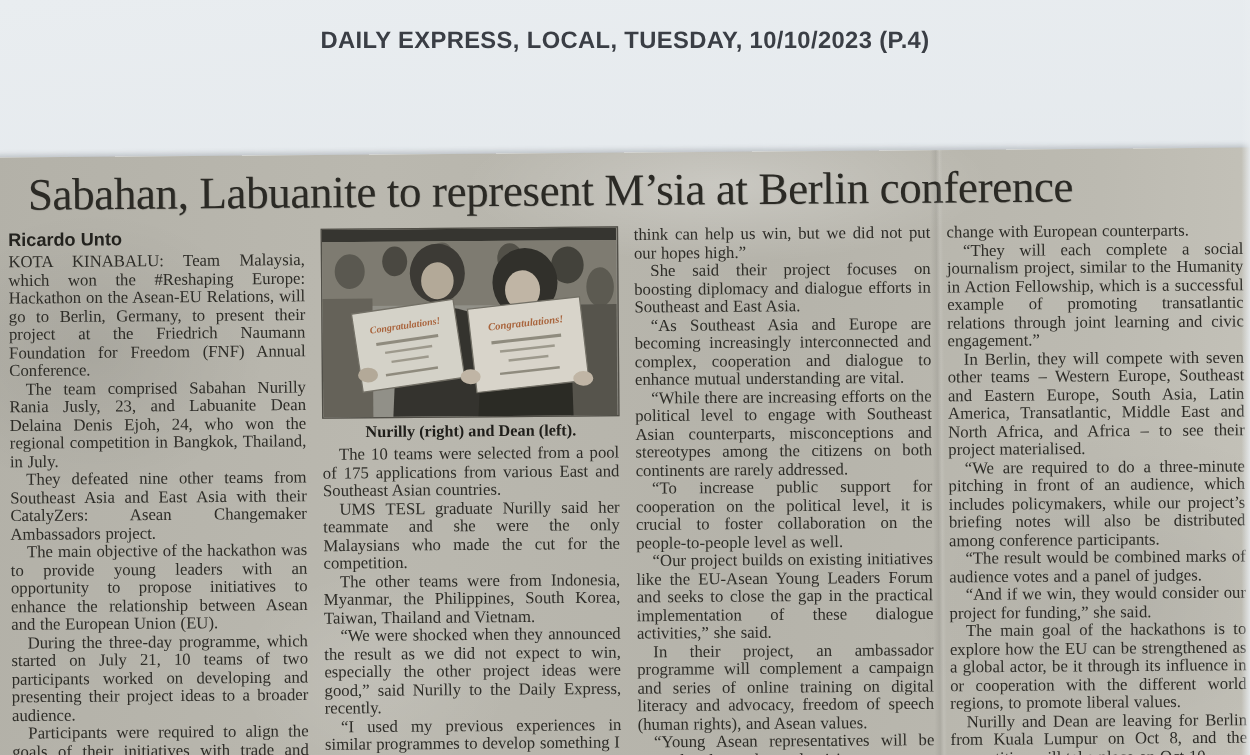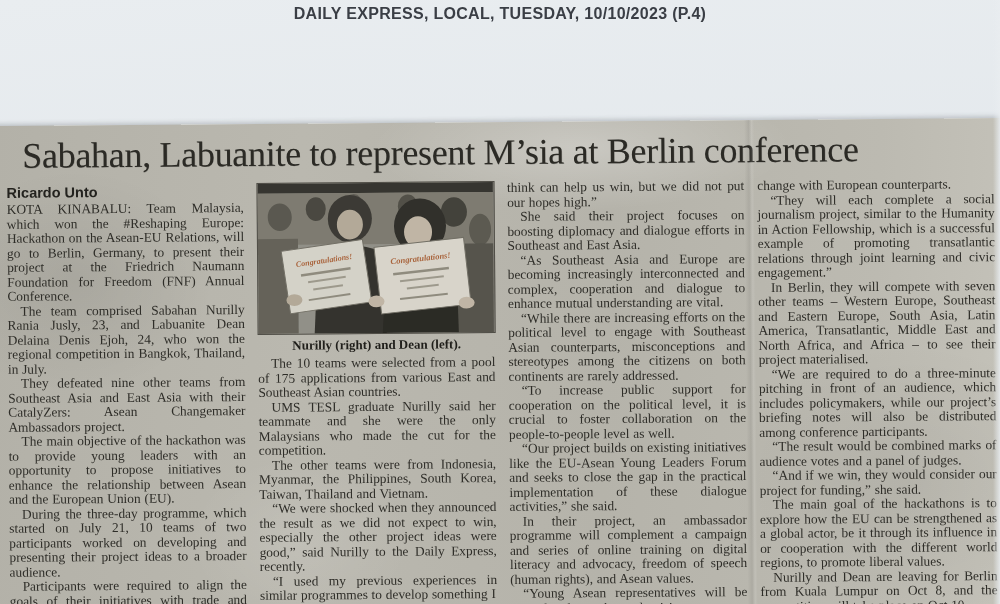--- a/index.html
+++ b/index.html
@@ -6,25 +6,25 @@
   html, body { margin: 0; padding: 0; }
   .page {
     position: relative;
     width: 1000px;
     height: 604px;
     overflow: hidden;
     background: linear-gradient(175deg, #e9edf0 0%, #e3e8ec 45%, #d9dee3 100%);
     font-family: "Liberation Serif", serif;
   }
   .page-header {
-    padding-top: 5px;
+    padding-top: 22px;
     text-align: center;
     font-family: "Liberation Sans", sans-serif;
     font-weight: bold;
-    font-size: 16px;
+    font-size: 19px;
     letter-spacing: 0.3px;
     color: #3a3e45;
   }
   .clipping {
     position: absolute;
     top: 122px;
     left: -8px;
     width: 1016px;
     height: 520px;
     transform: rotate(-0.45deg);

